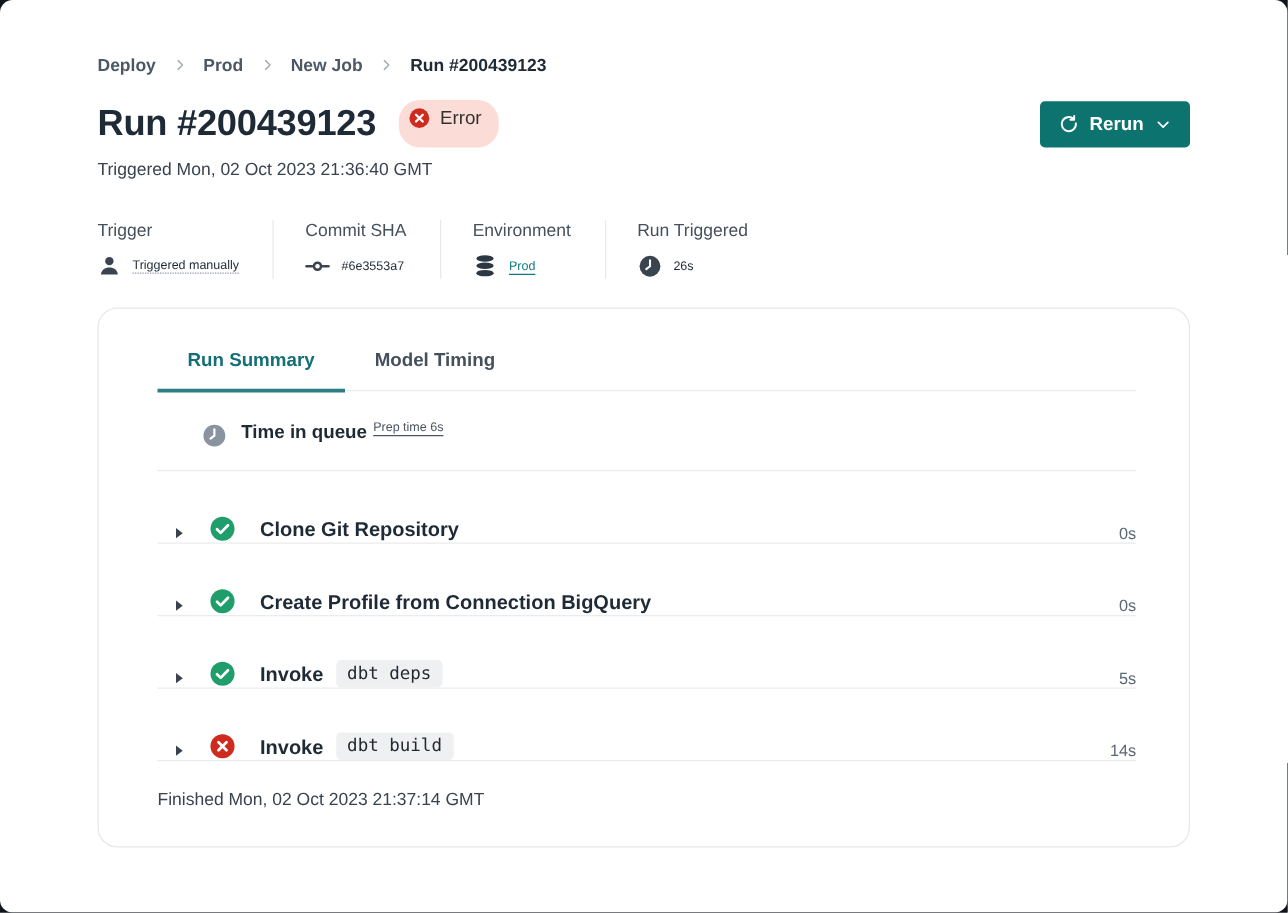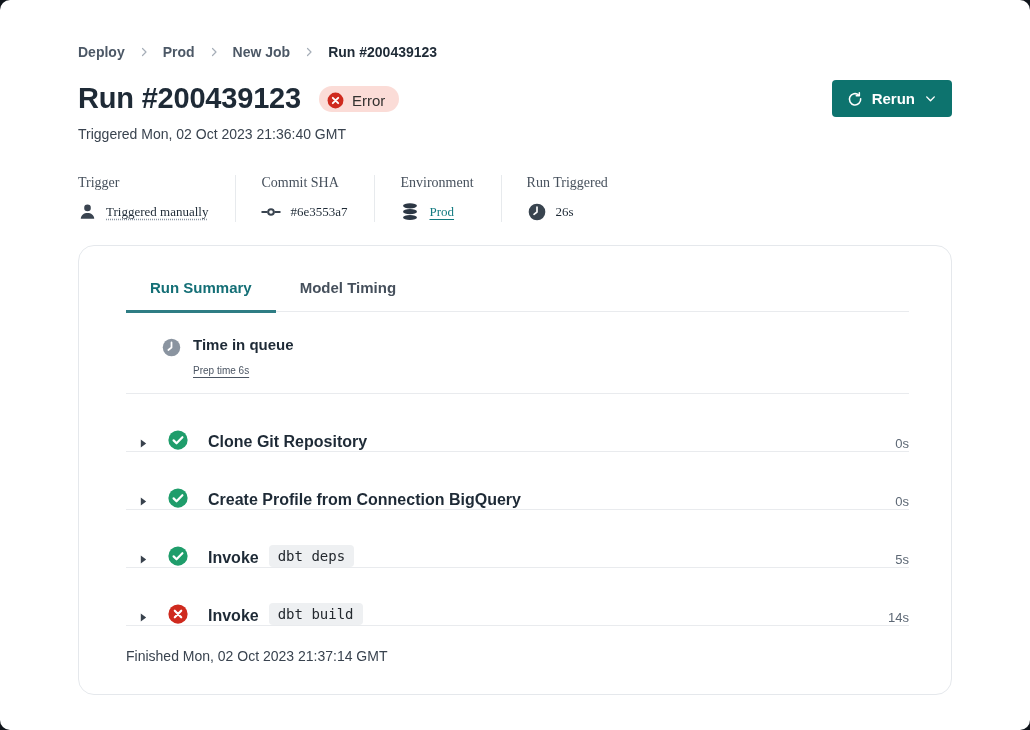--- a/index.html
+++ b/index.html
@@ -12,41 +12,41 @@
 
   
   .breadcrumb{display:flex;align-items:center;gap:13px;padding-top:44px;font-size:14px;font-weight:700;}
   .crumb{color:#4c5866;cursor:pointer;}
   .crumb.current{color:#1e2a36;}
   .crumb-sep svg{display:block;}
 
   
   .title-row{display:flex;align-items:center;margin-top:20px;}
   .page-title{margin:0;font-size:29px;font-weight:700;letter-spacing:-.2px;color:#1e2a36;}
-  .status-badge{margin-left:18px;display:inline-flex;align-items:center;gap:7px;background:#fbdcd7;border-radius:17px;padding:5px 14px 2px 7px;font-size:15px;color:#33312f;}
+  .status-badge{margin-left:18px;display:inline-flex;align-items:center;gap:7px;background:#fbdcd7;border-radius:17px;padding:5px 14px 14px 7px;font-size:15px;color:#33312f;}
   .rerun-btn{margin-left:auto;background:#0d736e;color:#fff;border:none;border-radius:4px;height:37px;padding:0 15px;display:inline-flex;align-items:center;gap:9px;font-size:15px;font-weight:700;cursor:pointer;font-family:inherit;}
   .triggered{margin-top:9px;font-size:14px;color:#39434f;}
 
   
   .meta{display:flex;margin-top:33px;}
-  .meta-col{padding-right:27px;font-family:Liberation Serif, serif;}
+  .meta-col{padding-right:27px;}
   .meta-col + .meta-col{border-left:1px solid #e7eaed;padding-left:25px;}
   .meta-label{font-size:14px;color:#46505c;}
-  .meta-value{margin-top:11px;display:flex;align-items:center;gap:9px;font-size:13px;color:#1e2a36;}
+  .meta-value{margin-top:11px;display:flex;align-items:center;gap:9px;font-size:10px;color:#1e2a36;}
   .dotted-underline{text-decoration:underline dotted #8a95a1;text-underline-offset:3px;cursor:default;}
   .env-link{color:#127a80;text-decoration:underline;text-underline-offset:3px;cursor:pointer;}
 
   
   .card{margin-top:23px;border:1px solid #e5e8ec;border-radius:16px;padding:0 42px 0 47px;background:#fff;}
   .tabs{display:flex;padding-top:33px;border-bottom:1px solid #e9ebee;}
   .tab{padding:0 24px 14px;font-size:15px;font-weight:700;color:#46505c;border-bottom:3px solid transparent;margin-bottom:-2px;cursor:pointer;}
   .tab.active{color:#146f76;border-bottom-color:#2e7d84;}
 
   .queue{display:flex;gap:11px;padding:24px 0 17px 35px;border-bottom:1px solid #e9ebee;align-items:flex-start;}
-  .queue-text{display:flex;flex-direction:column;gap:12px;}
+  .queue-text{display:flex;flex-direction:row;gap:5px;}
   .queue-title{font-size:15px;font-weight:700;color:#1e2a36;}
   .queue-sub{font-size:10px;color:#4b5563;text-decoration:underline;text-underline-offset:3px;cursor:pointer;}
 
   .row{display:flex;align-items:flex-end;height:57px;border-bottom:1px solid #e9ebee;cursor:pointer;}
   .caret{margin-left:11px;width:14px;height:16px;display:flex;align-items:center;cursor:pointer;}
   .status{margin-left:16px;display:flex;}
   .row-title{margin-left:19px;font-size:16px;font-weight:700;color:#1e2a36;}
   .code-chip{margin-left:10px;background:#eef0f2;border-radius:4px;padding:3px 9px;font-family:"DejaVu Sans Mono",monospace;font-size:14px;color:#24292f;font-weight:400;}
   .duration{margin-left:auto;font-size:13px;color:#5d6875;}
 

